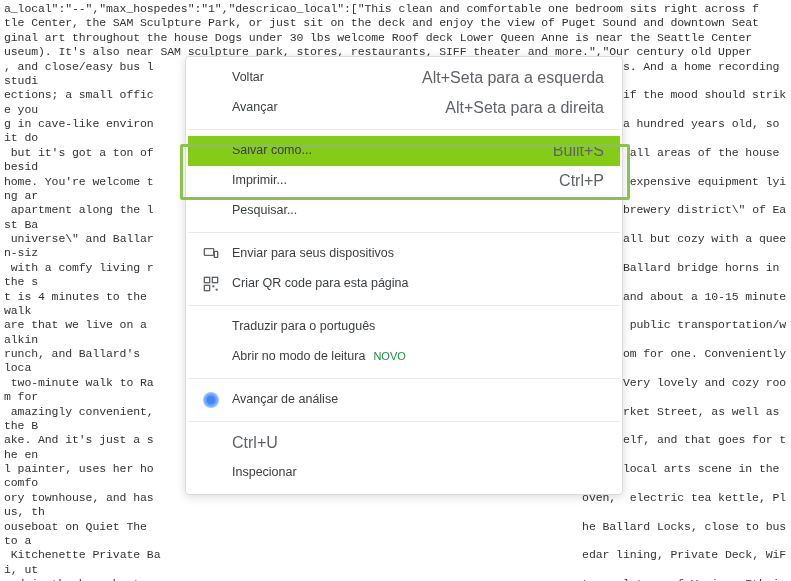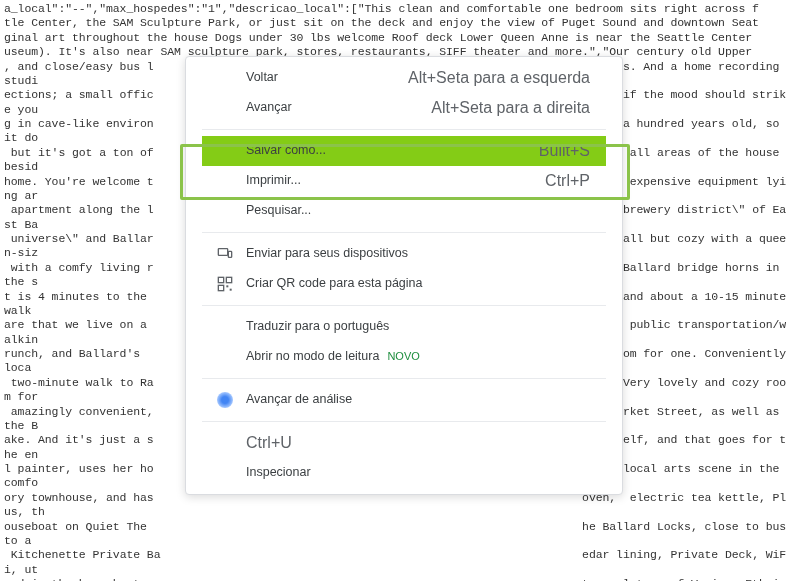--- a/index.html
+++ b/index.html
@@ -25,21 +25,21 @@
       top: 56px;
       left: 185px;
       width: 438px;
       background: #fff;
       border: 1px solid #dadce0;
       border-radius: 4px;
       box-shadow: 0 2px 10px rgba(0,0,0,0.15);
       font-family: "Segoe UI", Arial, sans-serif;
       font-size: 12.5px;
       color: #3c4043;
-      padding: 6px 16px;
+      padding: 6px 2px;
       z-index: 10;
     }
     .menu-item {
       display: flex;
       align-items: center;
       height: 30px;
       padding: 0 16px 0 44px;
       cursor: default;
       position: relative;
     }

